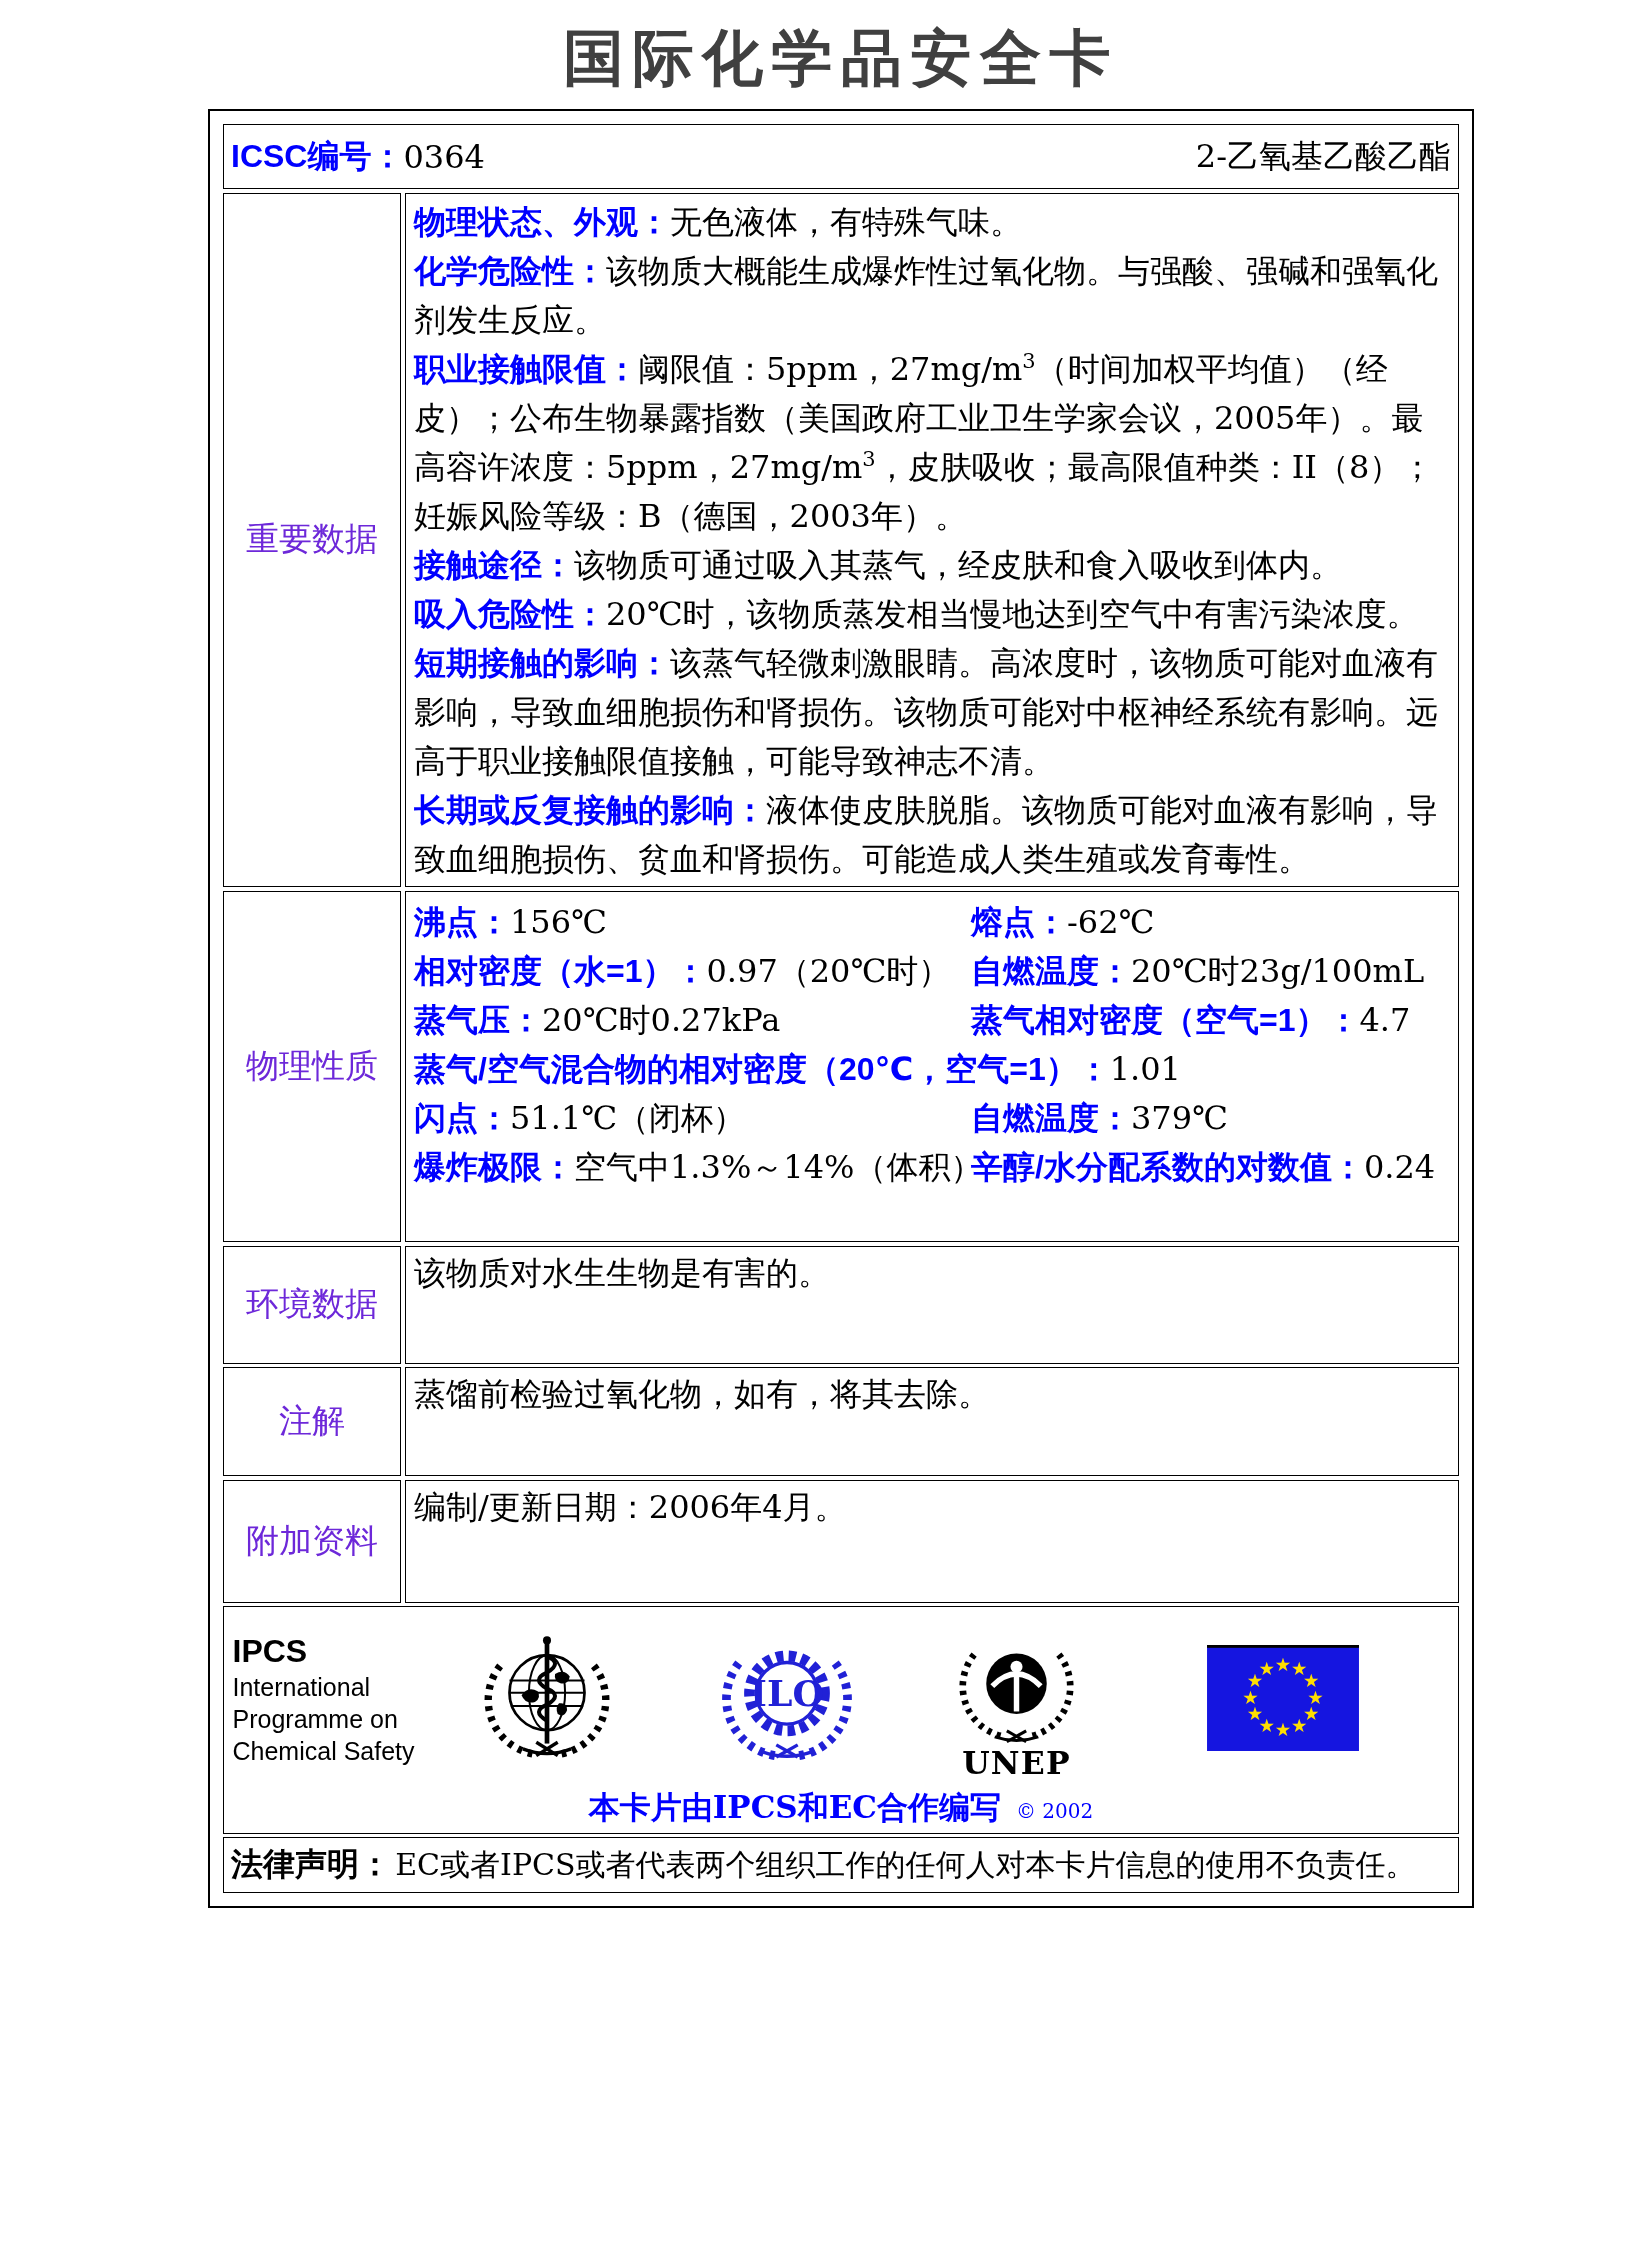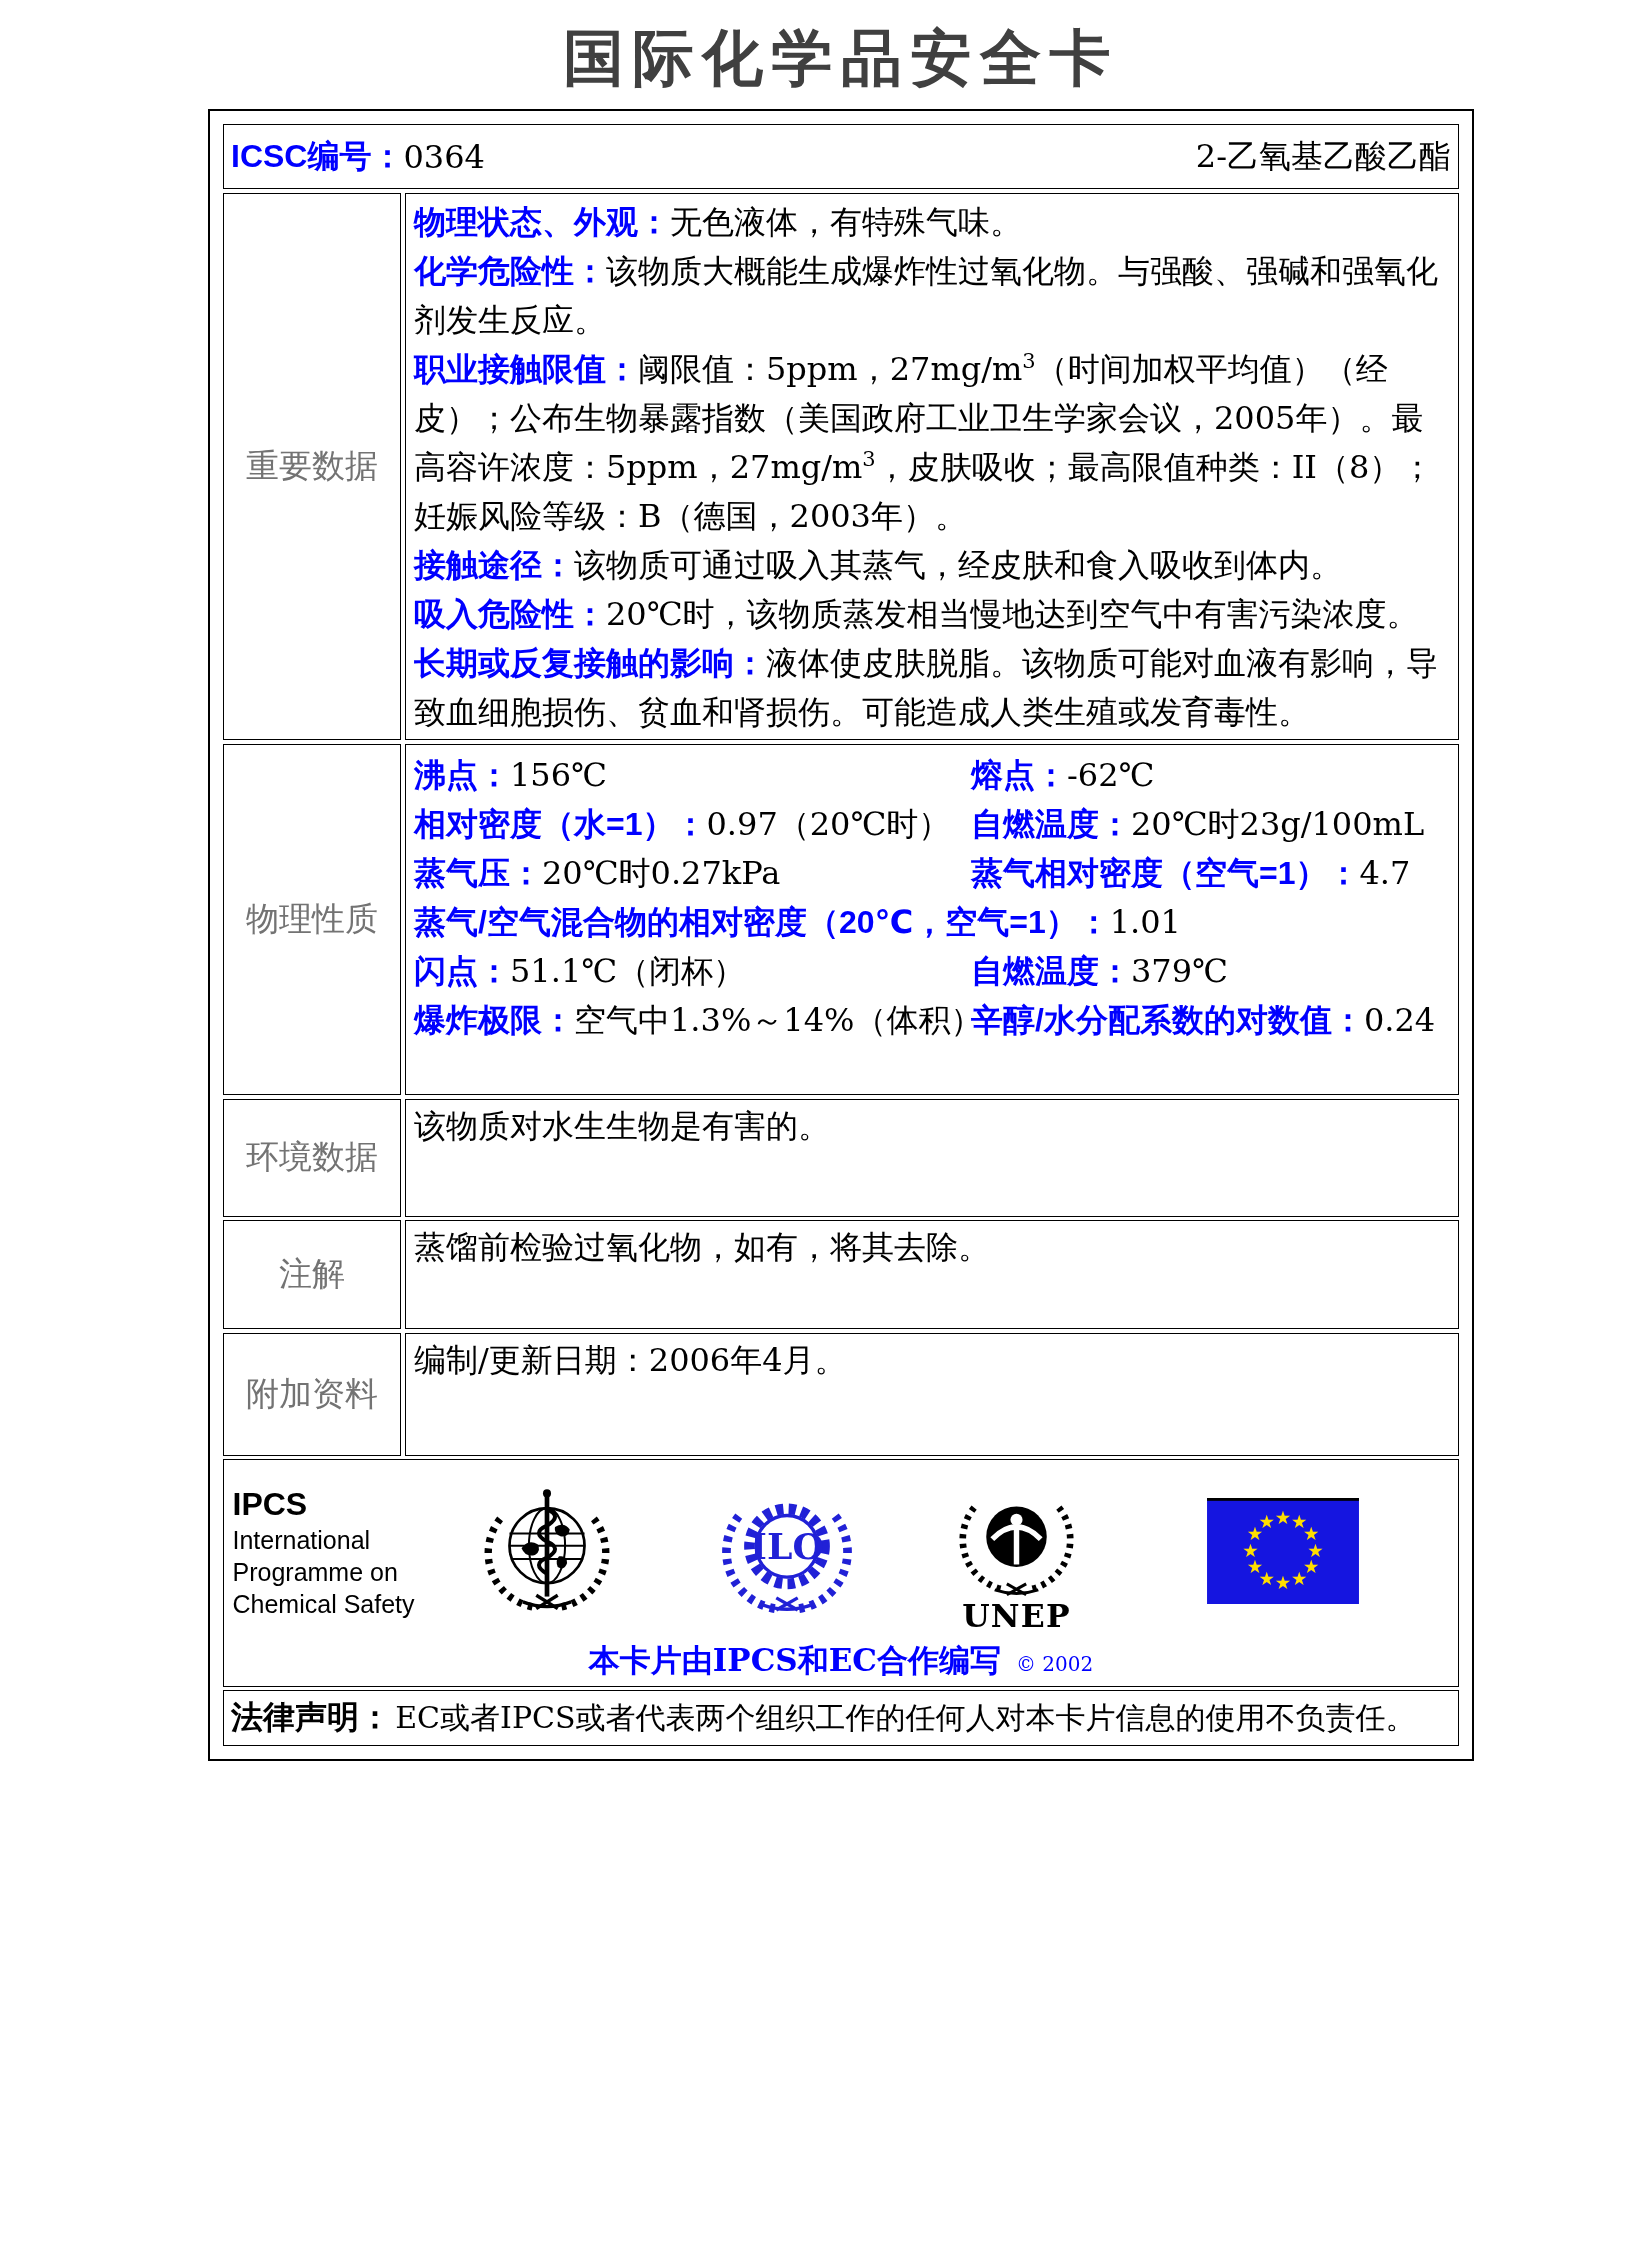--- a/index.html
+++ b/index.html
@@ -14,21 +14,21 @@
   }
   .card {
     position:absolute; top:109px; left:208px; width:1266px;
     border:2.8px solid #000; padding:13px; box-sizing:border-box; background:#fff;
   }
   .section { display:flex; column-gap:3.5px; margin-bottom:3.5px; }
   .section:last-child { margin-bottom:0; }
   .cell { border:1.4px solid #000; box-sizing:border-box; background:#fff; }
   .label-cell {
     flex:0 0 178px; display:flex; align-items:center; justify-content:center;
-    color:#737373; font-size:33px;
+    color:#6d28d9; font-size:33px;
     font-family:"Liberation Sans","DejaVu Sans",sans-serif;
   }
   .content-cell { flex:1 1 auto; min-width:0; }
   .cell-full { flex:1 1 auto; }
 
   
   .sec-header .cell-full {
     min-height:65px; display:flex; justify-content:space-between; align-items:center;
     padding:0 7px; font-size:32px;
   }
@@ -102,20 +102,21 @@
 
   <div class="section sec-important">
     <div class="cell label-cell">重要数据</div>
     <div class="cell content-cell">
       <div class="paragraphs">
           <div class="para"><span class="run-label">物理状态、外观：</span><span class="run-text">无色液体，有特殊气味。</span></div>
           <div class="para"><span class="run-label">化学危险性：</span><span class="run-text">该物质大概能生成爆炸性过氧化物。与强酸、强碱和强氧化剂发生反应。</span></div>
           <div class="para"><span class="run-label">职业接触限值：</span><span class="run-text">阈限值：5ppm，27mg/m</span><sup class="run-sup">3</sup><span class="run-text">（时间加权平均值）（经皮）；公布生物暴露指数（美国政府工业卫生学家会议，2005年）。最高容许浓度：5ppm，27mg/m</span><sup class="run-sup">3</sup><span class="run-text">，皮肤吸收；最高限值种类：II（8）；妊娠风险等级：B（德国，2003年）。</span></div>
           <div class="para"><span class="run-label">接触途径：</span><span class="run-text">该物质可通过吸入其蒸气，经皮肤和食入吸收到体内。</span></div>
           <div class="para"><span class="run-label">吸入危险性：</span><span class="run-text">20℃时，该物质蒸发相当慢地达到空气中有害污染浓度。</span></div>
+          <div class="para"><span class="run-label">短期接触的影响：</span><span class="run-text">该蒸气轻微刺激眼睛。高浓度时，该物质可能对血液有影响，导致血细胞损伤和肾损伤。该物质可能对中枢神经系统有影响。远高于职业接触限值接触，可能导致神志不清。</span></div>
           <div class="para"><span class="run-label">长期或反复接触的影响：</span><span class="run-text">液体使皮肤脱脂。该物质可能对血液有影响，导致血细胞损伤、贫血和肾损伤。可能造成人类生殖或发育毒性。</span></div>
         </div>
     </div>
   </div>
 
   <div class="section sec-physical">
     <div class="cell label-cell">物理性质</div>
     <div class="cell content-cell">
       <div class="props">
           <div class="prop"><span class="prop-label">沸点：</span><span class="prop-value">156℃</span></div>

